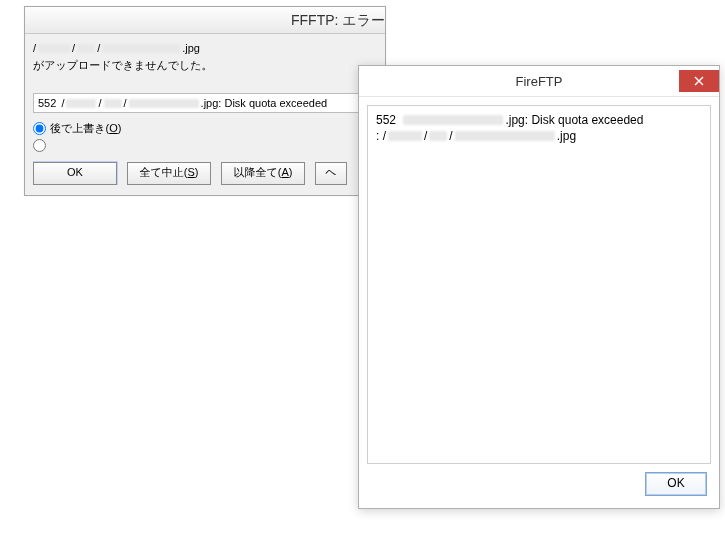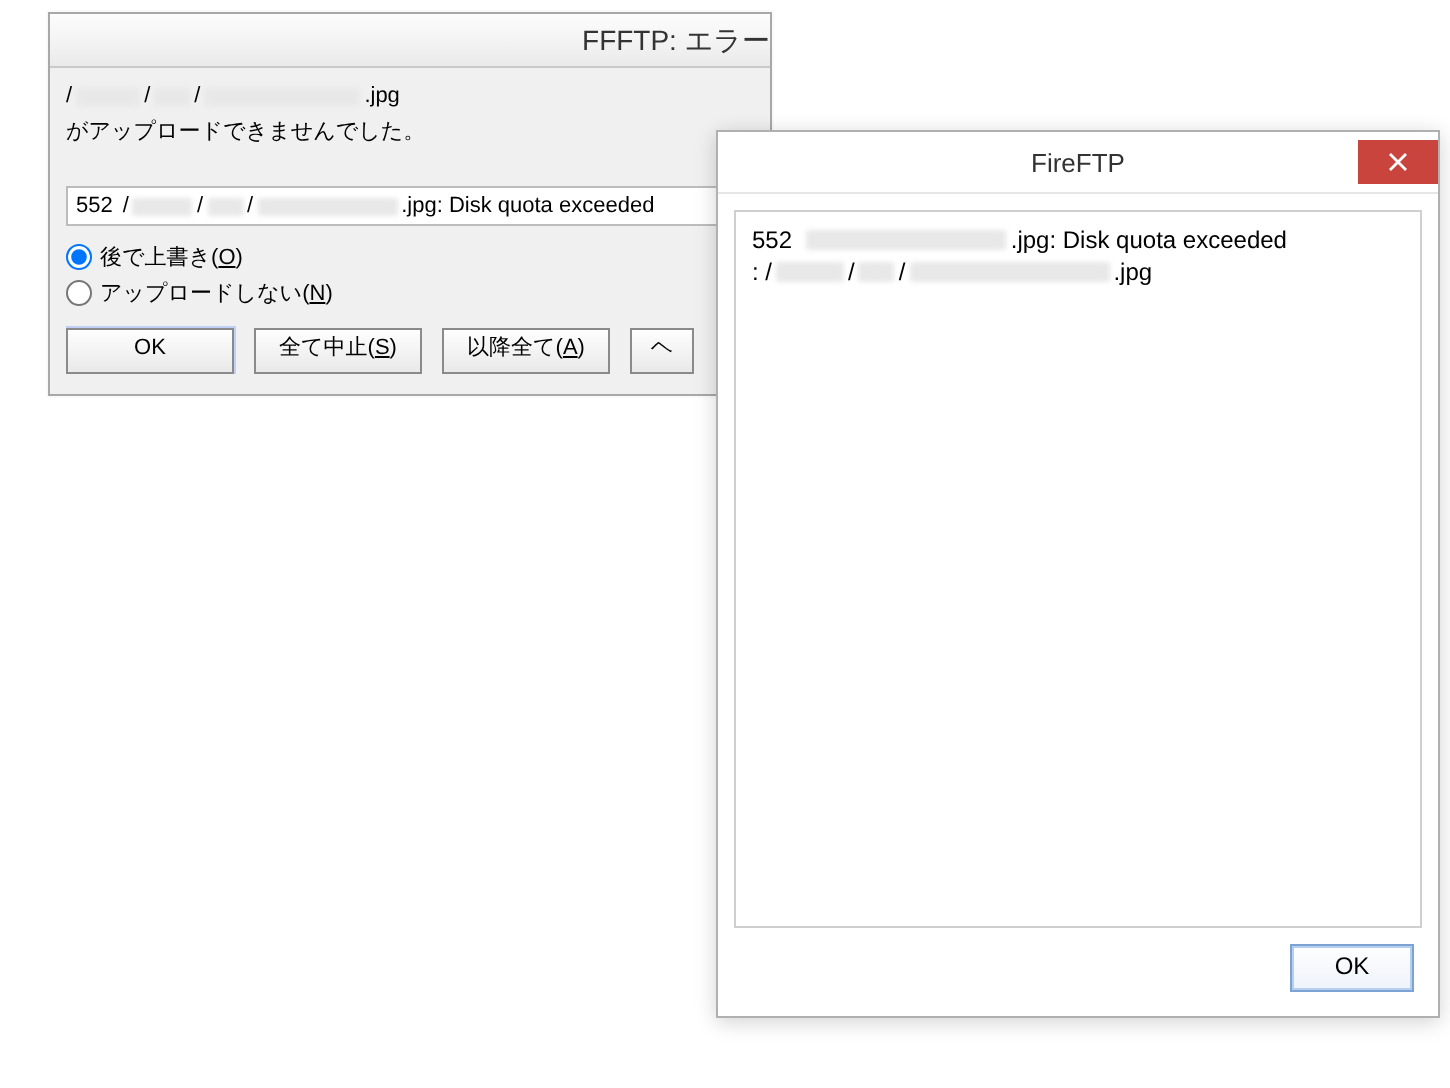--- a/index.html
+++ b/index.html
@@ -203,23 +203,20 @@
 
     <div class="radios">
       <label class="radio">
         <input type="radio" name="ffftp-act" checked="" style="">
         <span>
           <span>後で上書き</span><span>(</span><u>O</u><span>)</span>
         </span>
       </label>
       <label class="radio">
         <input type="radio" name="ffftp-act" style="">
-        <span>
-          <span>アップロードしない</span><span>(</span><u>N</u><span>)</span>
-        </span>
       </label>
     </div>
 
     <div class="btnrow">
       <div class="wbtn primary">
         <span>OK</span>
       </div>
       <div class="wbtn">
         <span>全て中止</span><span>(</span><u>S</u><span>)</span>
       </div>

